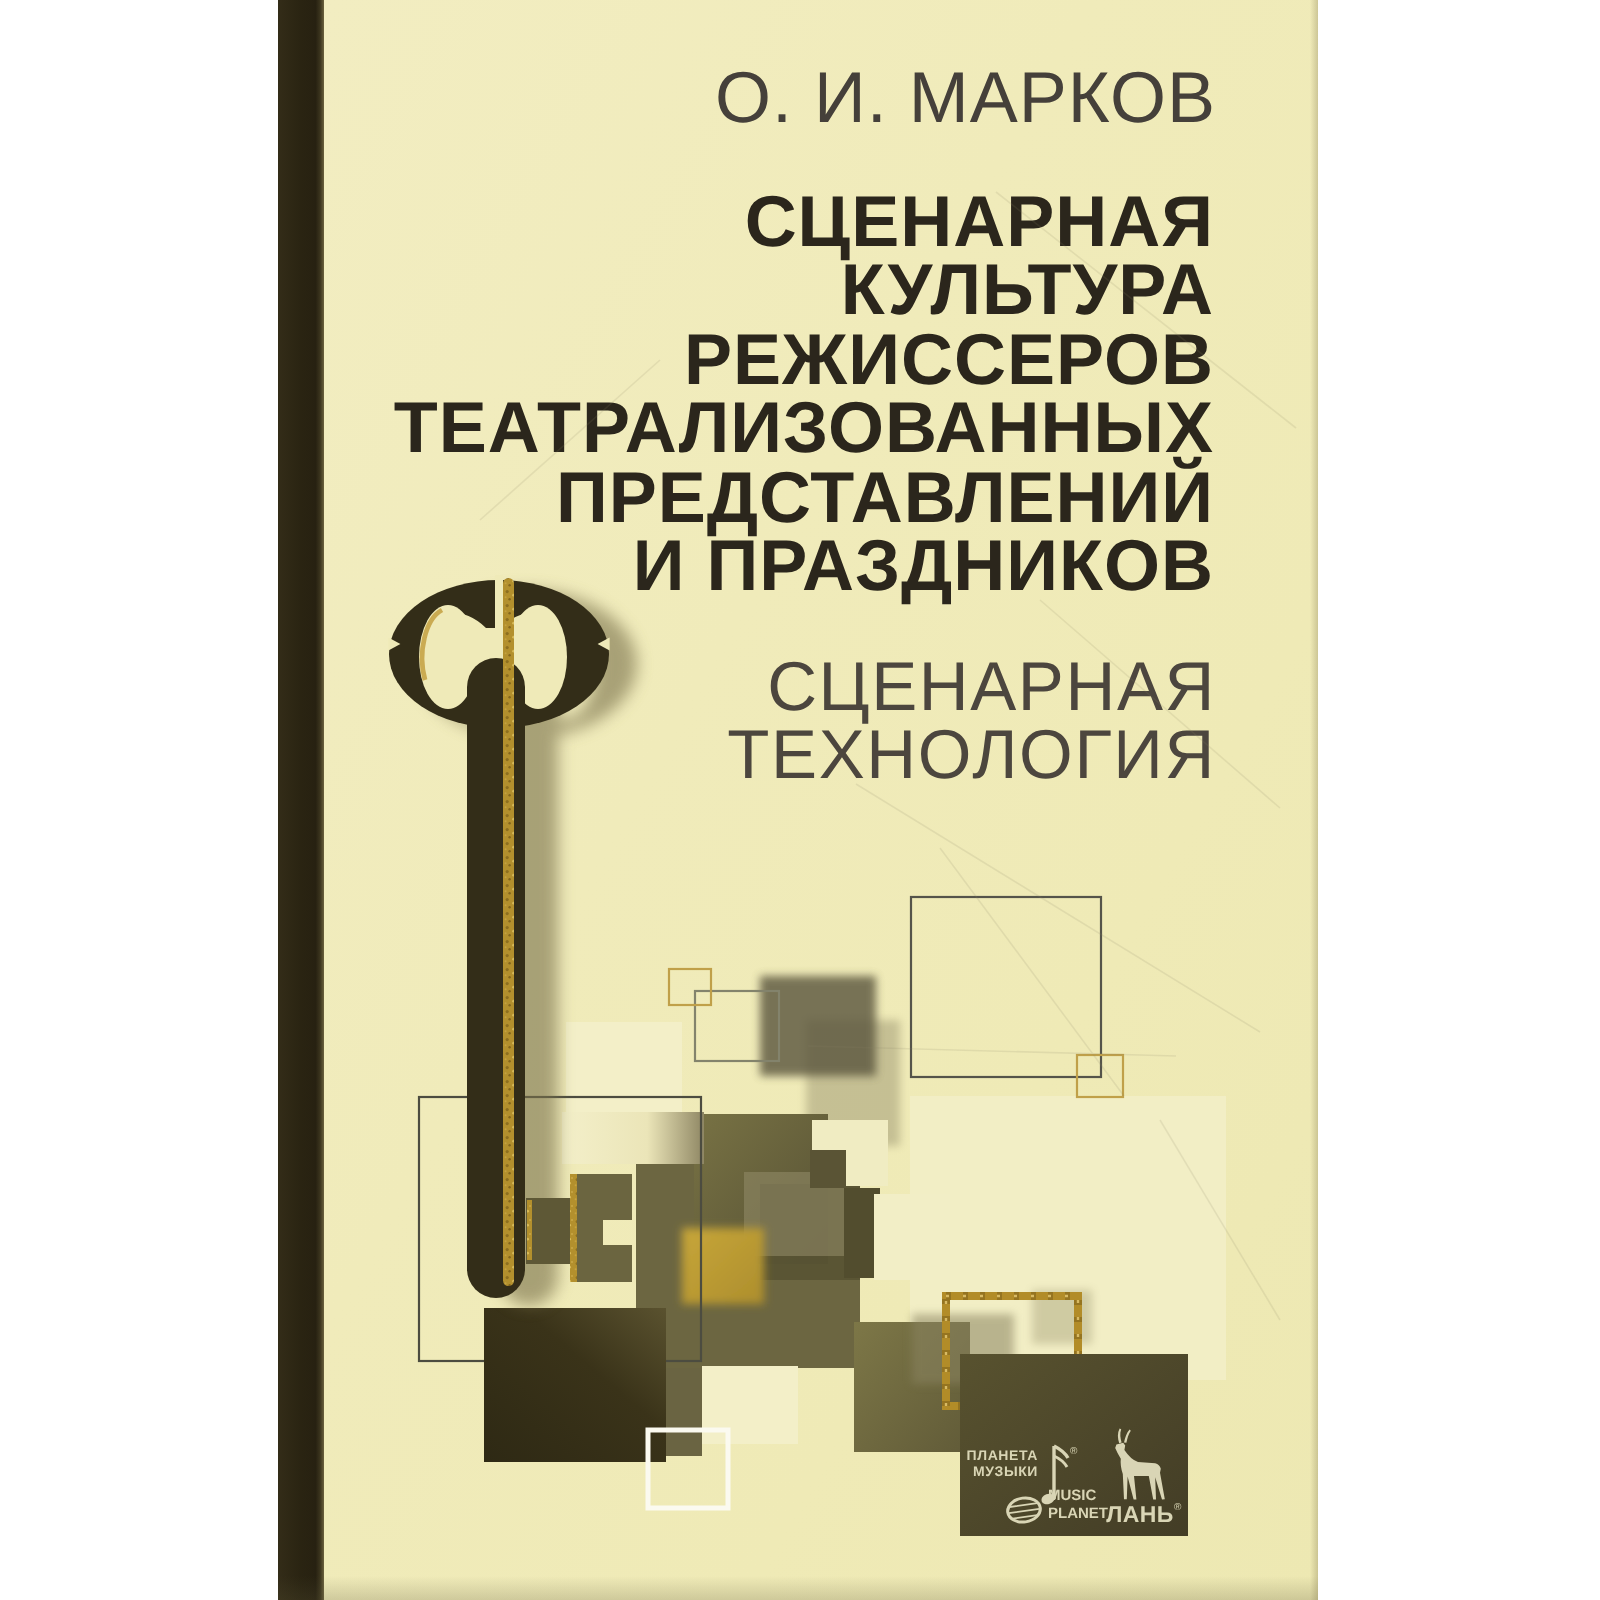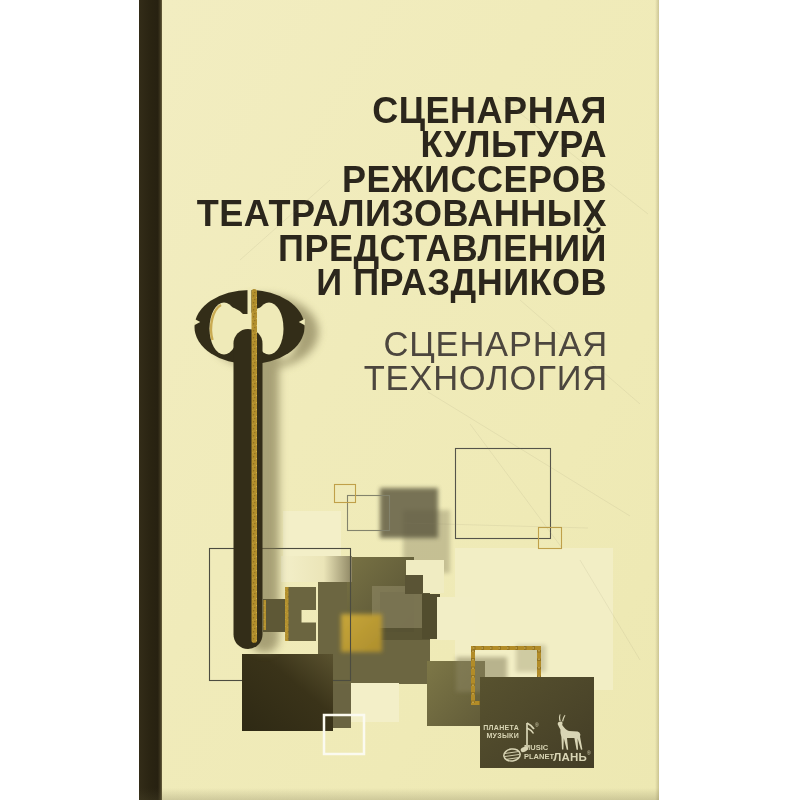--- a/index.html
+++ b/index.html
@@ -11,20 +11,21 @@
 .title{position:absolute;left:0px;top:93.5px;width:607px;text-align:right;font-size:36px;line-height:34.5px;font-weight:700;color:#2b261c;letter-spacing:0.5px;}
 .subtitle{position:absolute;left:0px;top:327px;width:608px;text-align:right;font-size:34.5px;line-height:34px;font-weight:400;color:#4c463e;letter-spacing:0.8px;}
 </style>
 </head>
 <body>
 <div id="stage">
 <div id="spine"></div>
 <div id="cover"></div>
 <div id="coverbottom"></div>
 <div style="position:absolute;left:655px;top:0;width:4px;height:800px;background:linear-gradient(to right,rgba(140,130,85,0),rgba(140,130,85,0.35));"></div>
+<div class="author">О. И. МАРКОВ</div>
 <div class="title">СЦЕНАРНАЯ<br>КУЛЬТУРА<br>РЕЖИССЕРОВ<br>ТЕАТРАЛИЗОВАННЫХ<br>ПРЕДСТАВЛЕНИЙ<br>И ПРАЗДНИКОВ</div>
 <div class="subtitle">СЦЕНАРНАЯ<br>ТЕХНОЛОГИЯ</div>
 <svg id="art" width="800" height="800" viewBox="0 0 800 800" style="position:absolute;top:0;left:0;">
 <defs>
 <linearGradient id="oliveg" x1="0" y1="0" x2="1" y2="1">
 <stop offset="0" stop-color="#787244"></stop>
           <stop offset="1" stop-color="#565134"></stop>
 </linearGradient>
 <linearGradient id="oliveg2" x1="0" y1="0" x2="1" y2="1">
 <stop offset="0" stop-color="#7d7747"></stop>

